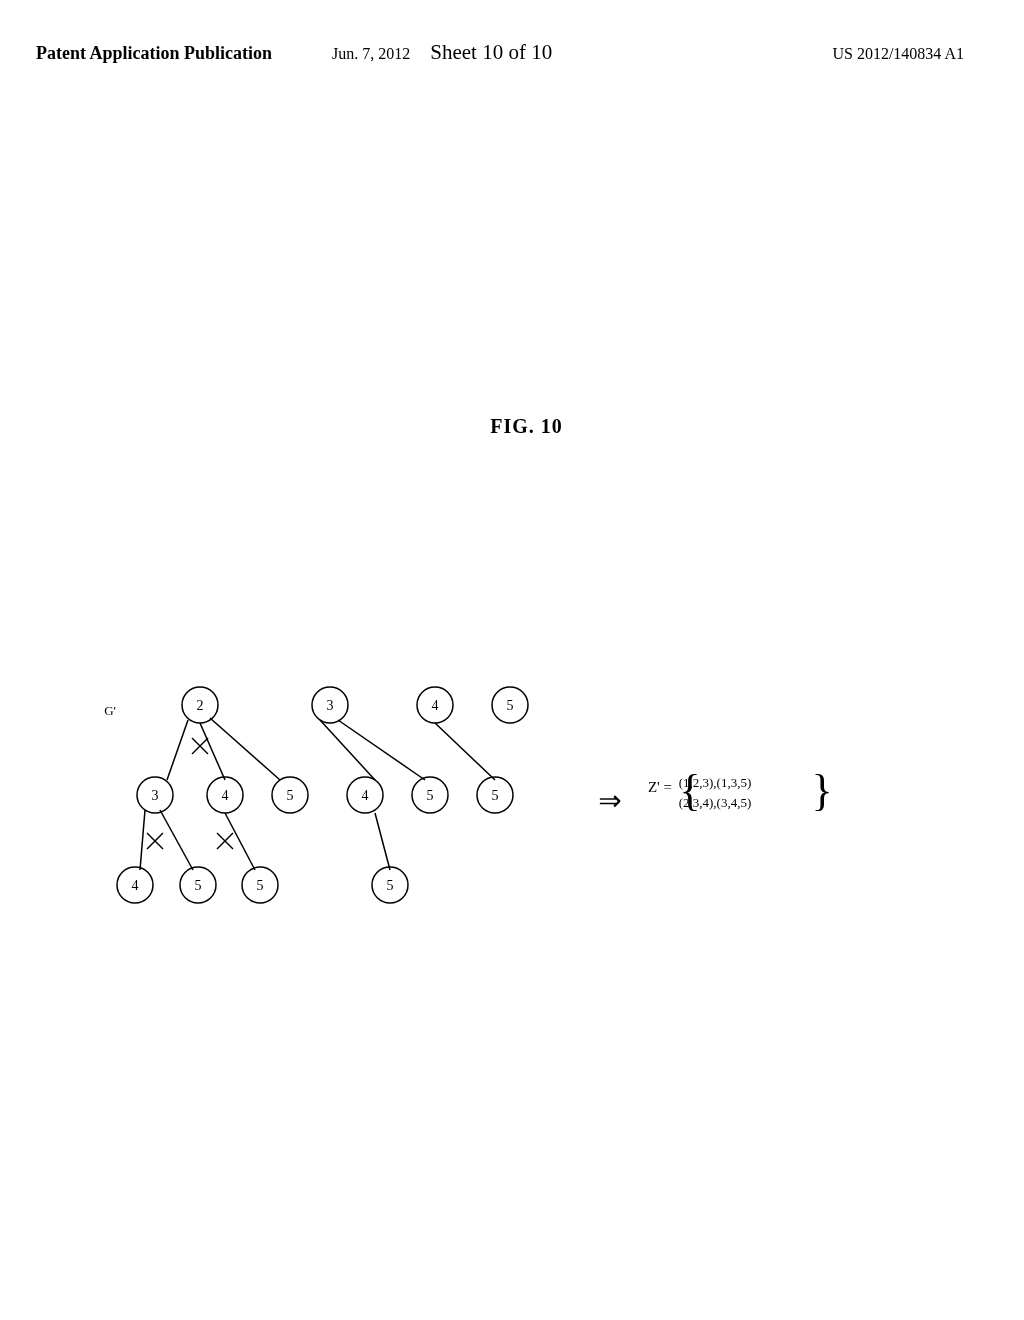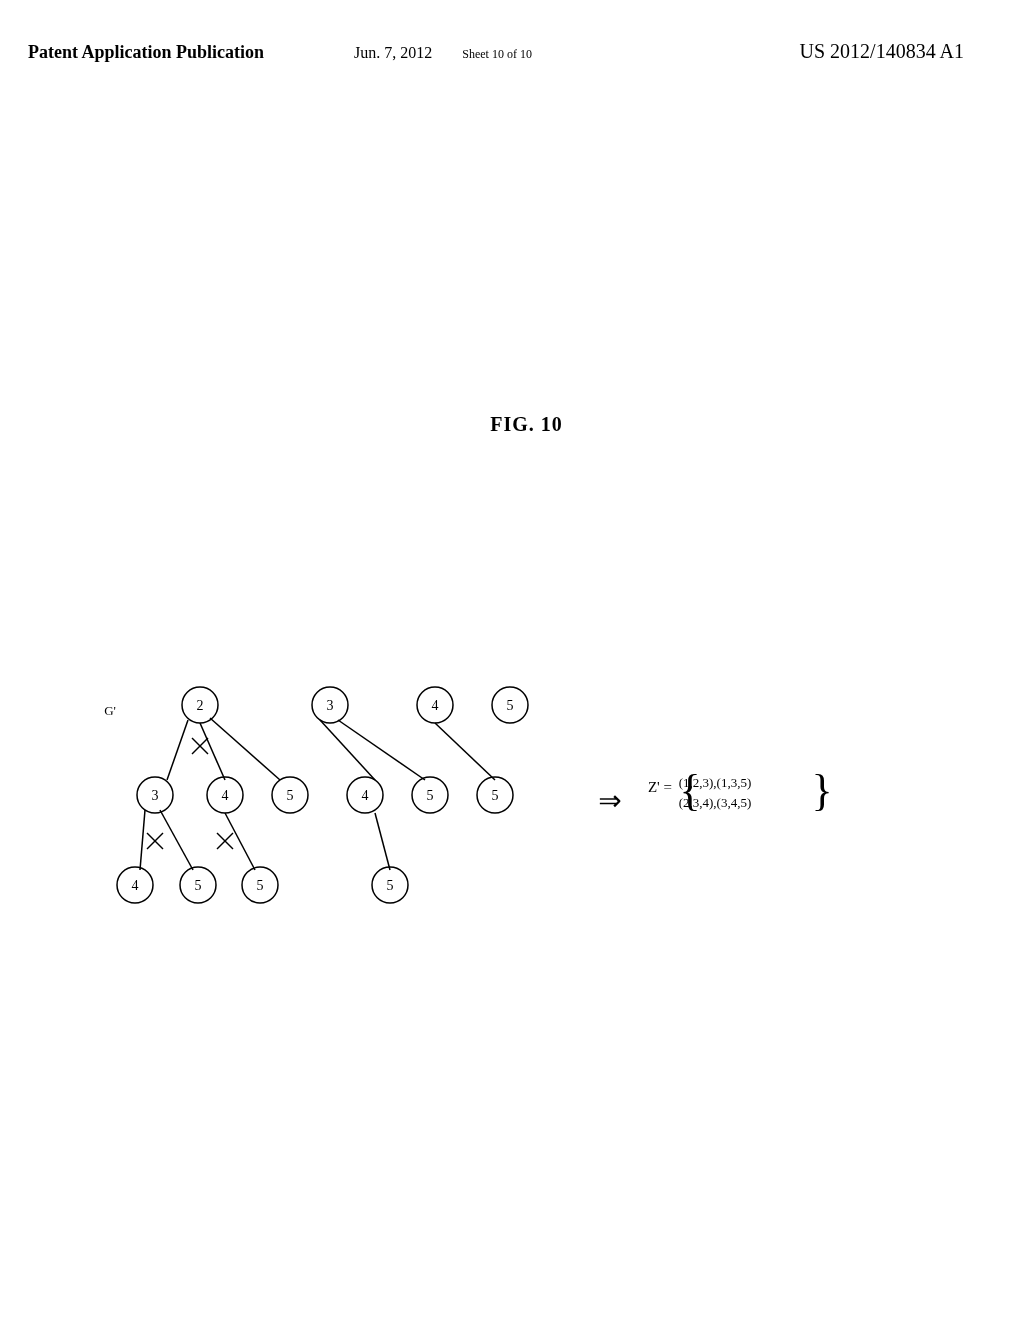--- a/index.html
+++ b/index.html
@@ -8,44 +8,44 @@
       height: 1320px;
       background: #ffffff;
       font-family: 'Times New Roman', Times, serif;
       position: relative;
       overflow: hidden;
     }
 
     .header {
       display: flex;
       align-items: baseline;
-      padding: 40px 60px 0 28px;
-      gap: 30px;
+      padding: 40px 60px 0 36px;
+      gap: 20px;
       text-align: right;
     }
 
     .header-patent {
       font-size: 18px;
       font-weight: bold;
       flex: 0 0 auto;
     }
 
     .header-date {
       font-size: 16px;
       flex: 0 0 auto;
-      margin-left: 60px;
+      margin-left: 40px;
     }
 
     .header-sheet {
-      font-size: 12px;
+      font-size: 21px;
       flex: 0 0 auto;
     }
 
     .header-number {
-      font-size: 20px;
+      font-size: 16px;
       flex: 0 0 auto;
       margin-left: auto;
     }
 
     .fig-title {
       text-align: center;
       font-size: 20px;
       font-weight: bold;
       margin-top: 350px;
       letter-spacing: 1px;

